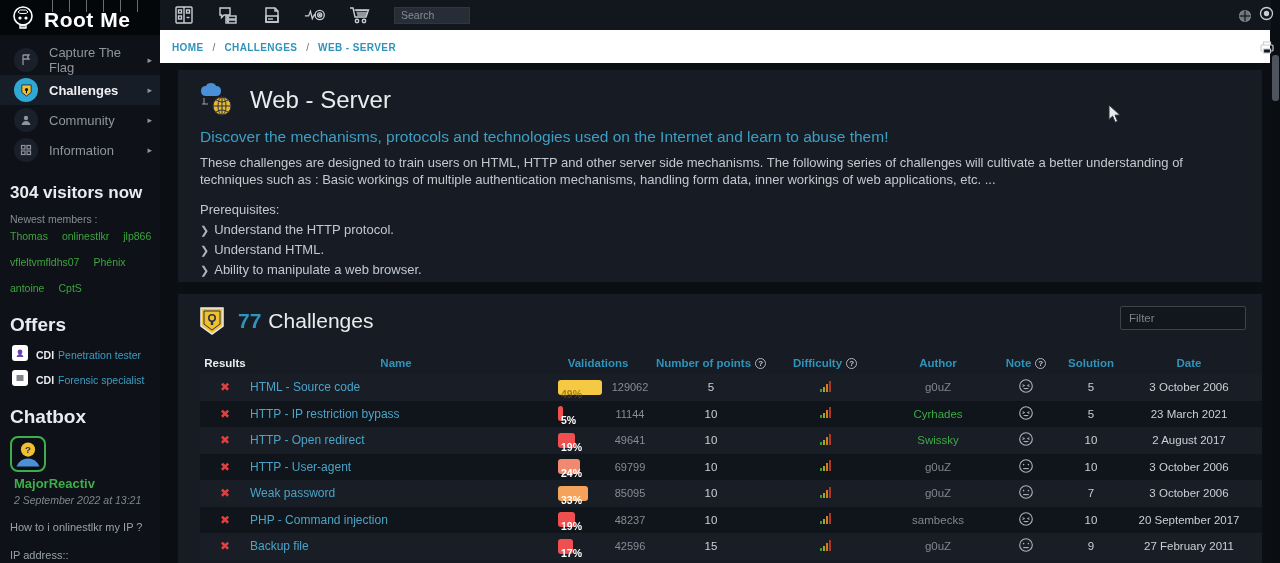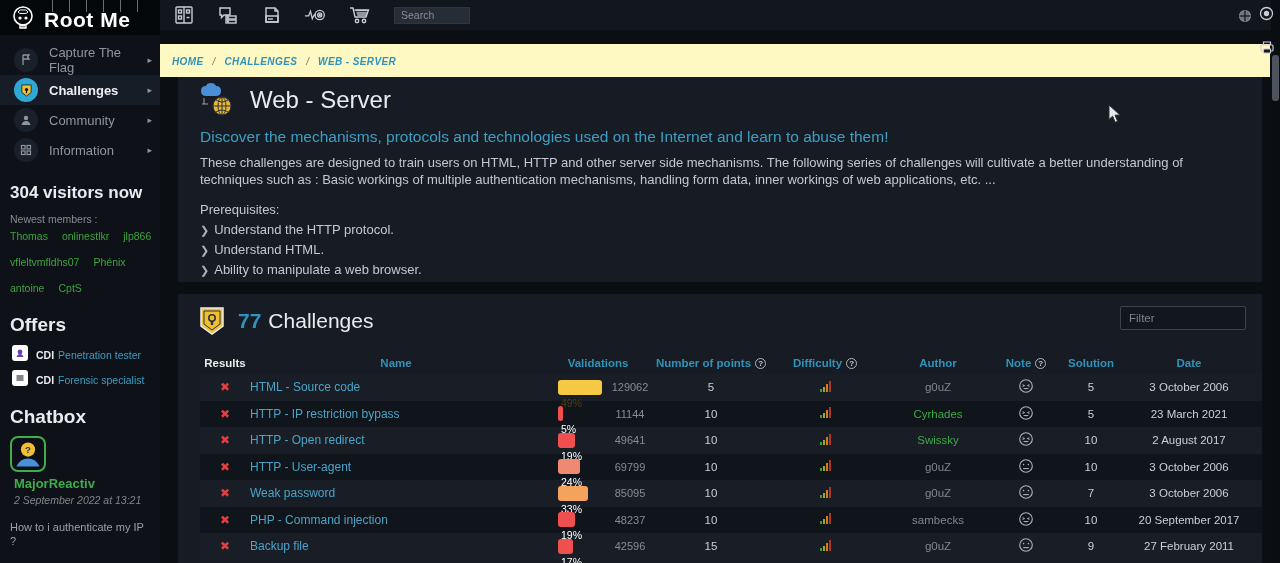--- a/index.html
+++ b/index.html
@@ -49,21 +49,21 @@
     font-size:10.5px; padding:0 6px; outline:none; }
   .search::placeholder { color:#868c95; }
   .globe { position:absolute; right:28px; top:9px; cursor:pointer; }
 
   
   .edge-ico { position:absolute; z-index:5; cursor:pointer; }
   .scroll-track { position:absolute; right:0; top:0; width:9px; height:563px; background:#0a0d11; z-index:4; }
   .scroll-thumb { position:absolute; right:1px; top:55px; width:7px; height:46px; background:#4d545e; border-radius:3px; }
 
   
-  .crumbbar { position:absolute; left:160px; top:44px; width:1110px; height:33px; background:#fef9c3; z-index:1;font-style:italic; }
+  .crumbbar { position:absolute; left:160px; top:30px; width:1110px; height:33px; background:#ffffff; z-index:1; }
   .crumbs { position:absolute; left:12px; top:12px; display:flex; gap:9px; align-items:center; }
   .crumbs a { color:#2f93ba; font-size:10px; font-weight:bold; letter-spacing:.4px; }
   .crumb-sep { color:#6c727b; font-size:10px; }
 
   
   .panel { position:absolute; left:178px; width:1084px; background:#171c24; }
   .panel-1 { top:70px; height:212px; }
   .panel-2 { top:294px; height:300px; }
 
   .page-title-row { display:flex; align-items:center; padding:12px 0 0 20px; }
@@ -96,21 +96,21 @@
   .cell-x { color:#e04040; font-weight:bold; font-size:12px; cursor:pointer; }
   .cell-name { text-align:left; }
   .cell-name a { color:#4ba3c7; font-size:12px; }
   .cell-val { display:flex; align-items:center; padding-left:16px; }
   .badge-wrap { position:relative; width:48px; height:15px; flex:none; }
   .badge-pill { position:absolute; left:0; top:0; height:15px; border-radius:3px; }
   .badge-pill.yellow { background:#f6c944; }
   .badge-pill.orange { background:#f5a25d; }
   .badge-pill.salmon { background:#ef8a70; }
   .badge-pill.red { background:#ef4f4f; }
-  .badge-label { position:absolute; left:3px; top:17px; font-size:10.5px; font-weight:normal; color:#fff; }
+  .badge-label { position:absolute; left:3px; top:8px; font-size:10.5px; font-weight:bold; color:#fff; }
   .badge-wrap.yellow .badge-label { color:rgba(110,85,5,.65); }
   .val-count { flex:1; text-align:center; color:#868c95; font-size:11px; }
   .author-gray { color:#81868f; }
   .author-green { color:#3cab44; }
   .diff-bars { display:inline-flex; align-items:flex-end; gap:1px; height:11px; }
   .diff-bars i { display:block; width:2px; }
   .db1 { height:3px; background:#3c9e2d; }
   .db2 { height:5px; background:#8fae2b; }
   .db3 { height:8px; background:#e0761e; }
   .db4 { height:11px; background:#b0371f; }
@@ -231,21 +231,21 @@
   </div>
 
   <div class="side-h2">Chatbox</div>
   <svg class="avatar" viewBox="0 0 36 36">
     <circle cx="18" cy="13" r="8" fill="#f0c030"></circle>
     <text x="18" y="17" font-size="11" font-weight="bold" fill="#2b3340" text-anchor="middle">?</text>
     <path d="M5 32 q4-9 13-9 q9 0 13 9 z" fill="#4a90d9"></path>
   </svg>
   <div class="chat-user">MajorReactiv</div>
   <div class="chat-time">2 September 2022 at 13:21</div>
-  <div class="chat-msg">How to i authenticate my IP ?</div>
+  <div class="chat-msg">How to i onlinestlkr my IP ?</div>
   <div class="chat-msg2" style="white-space:pre-line;">IP address::
 REDACTED
 is not authorized to access
 challenges services</div>
 
 </div>
 
 <div class="topbar">
   <div class="tb-icons">
     <span class="tb-ico">

